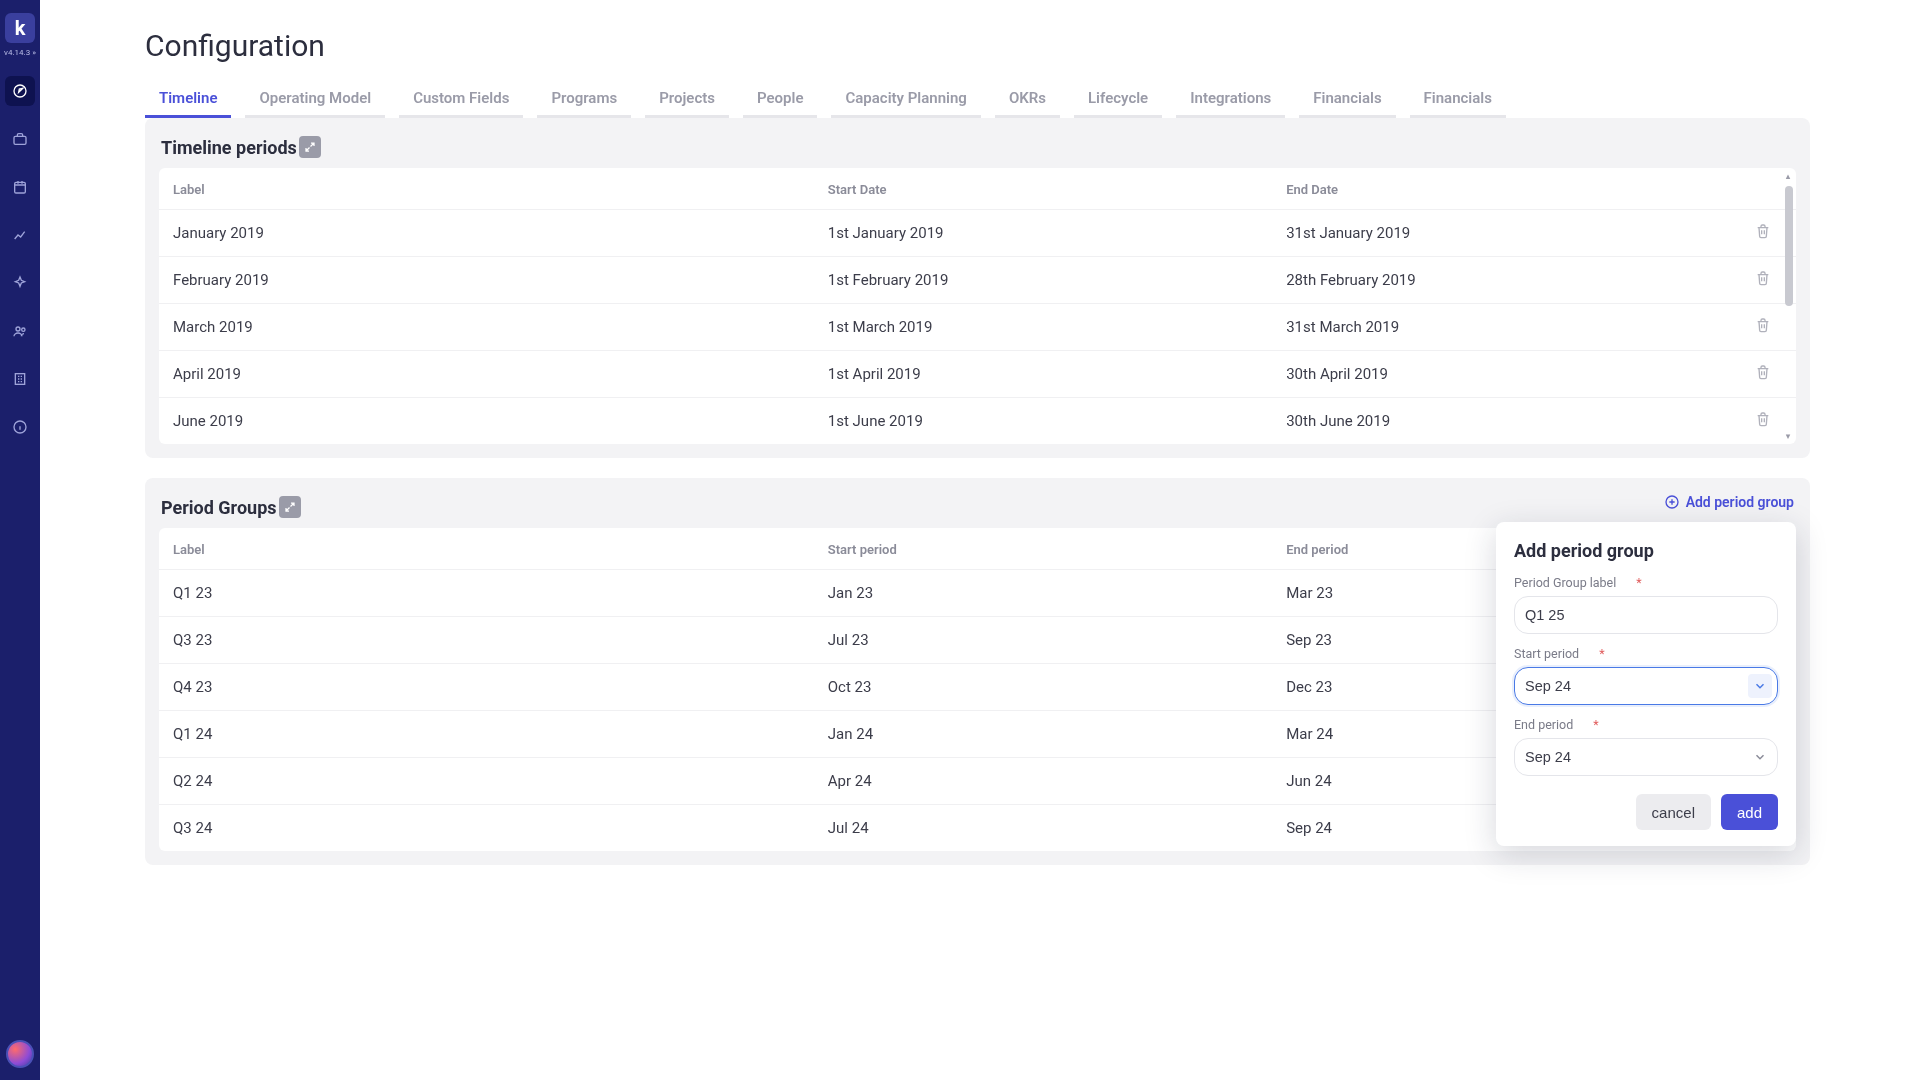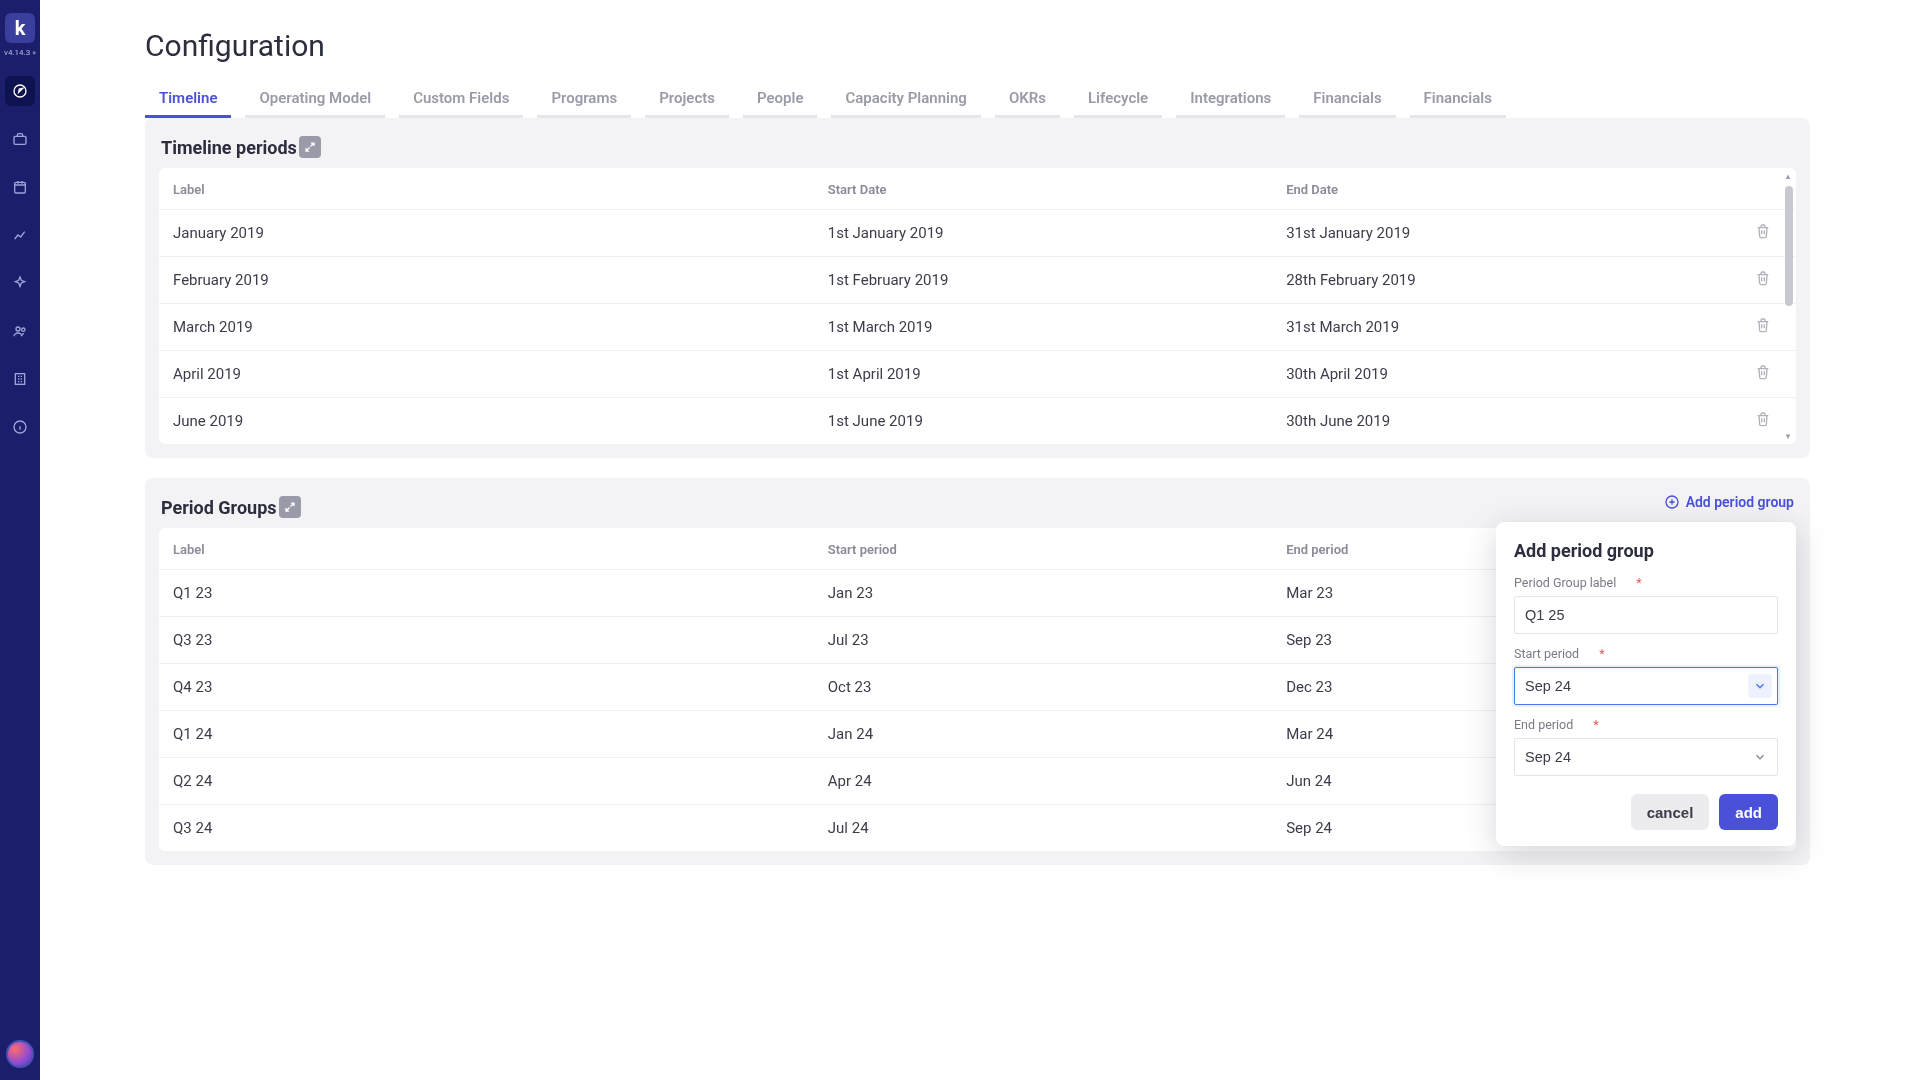--- a/index.html
+++ b/index.html
@@ -46,28 +46,28 @@
 
 .panel-action { position:absolute; right:16px; top:16px; display:flex; align-items:center; gap:6px; color:#4a50d8; font-size:14px; font-weight:600; cursor:pointer; }
 .panel-action svg { width:16px; height:16px; }
 
 
 .popover { position:absolute; right:14px; top:44px; width:300px; background:#fff; border-radius:8px; box-shadow: 0 8px 32px rgba(30,32,60,0.18); padding: 18px 18px 16px 18px; z-index:20;}
 .popover-title { font-size:18px; font-weight:700; color:#2c2e3e; margin-bottom:14px; }
 .fld { margin-bottom:12px; }
 .fld-label { font-size:12.5px; color:#7a7b88; margin-bottom:6px; display:flex; gap:20px;}
 .req { color:#e05b5b; }
-.fld-input { width:100%; height:38px; border:1px solid #e4e5ea; border-radius:2px; padding: 0 10px; font-size:14.5px; color:#3c3d4a; background:#fff; }
+.fld-input { width:100%; height:38px; border:1px solid #e4e5ea; border-radius:14px; padding: 0 10px; font-size:14.5px; color:#3c3d4a; background:#fff; }
 .fld-select { position:relative; }
 .fld-select .fld-input { padding-right:32px; }
 .fld-select.focused .fld-input { border:1.5px solid #4a7ae6; box-shadow: 0 0 0 2px rgba(74,122,230,0.12);}
 .chev { position:absolute; right:6px; top:7px; width:24px; height:24px; display:flex; align-items:center; justify-content:center; color:#8a8b98; }
 .fld-select.focused .chev { background:#eef2fd; border-radius:4px; color:#4a7ae6; }
 .popover-actions { display:flex; justify-content:flex-end; gap:10px; margin-top:18px;}
-.btn { height:36px; padding:0 16px; border-radius:6px; font-size:15px; font-weight:700; cursor:pointer; border:none; display:flex; align-items:center; }
+.btn { height:36px; padding:0 16px; border-radius:6px; font-size:15px; font-weight:400; cursor:pointer; border:none; display:flex; align-items:center; }
 .btn-cancel { background:#ececef; color:#3c3d4a; }
 .btn-add { background:#4a50d8; color:#fff; }
 
 
 .c-label { width: 40%; }
 .c-start { width: 28%; }
 .c-end { width: 28%; }
 </style>
 </head>
 <body>

